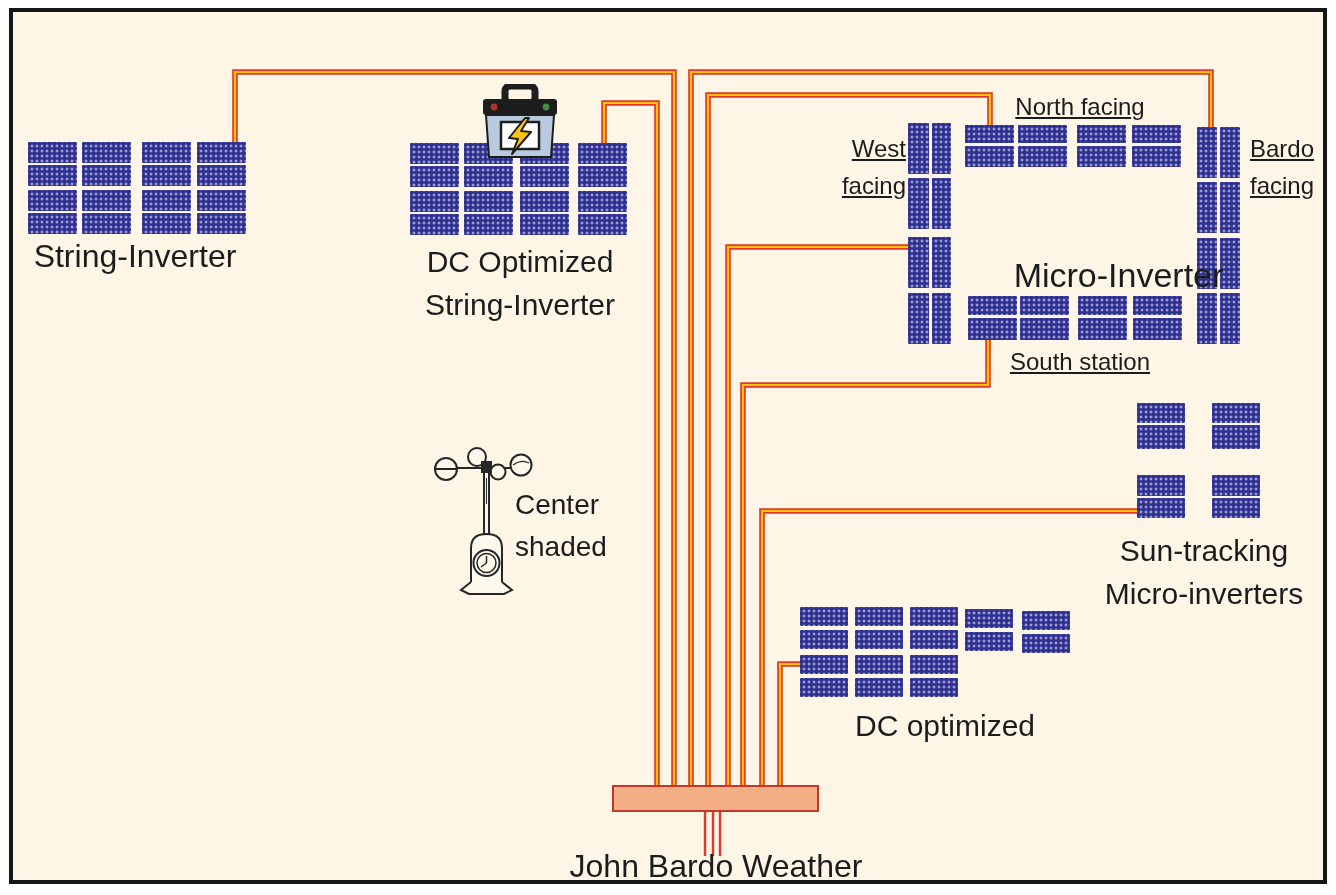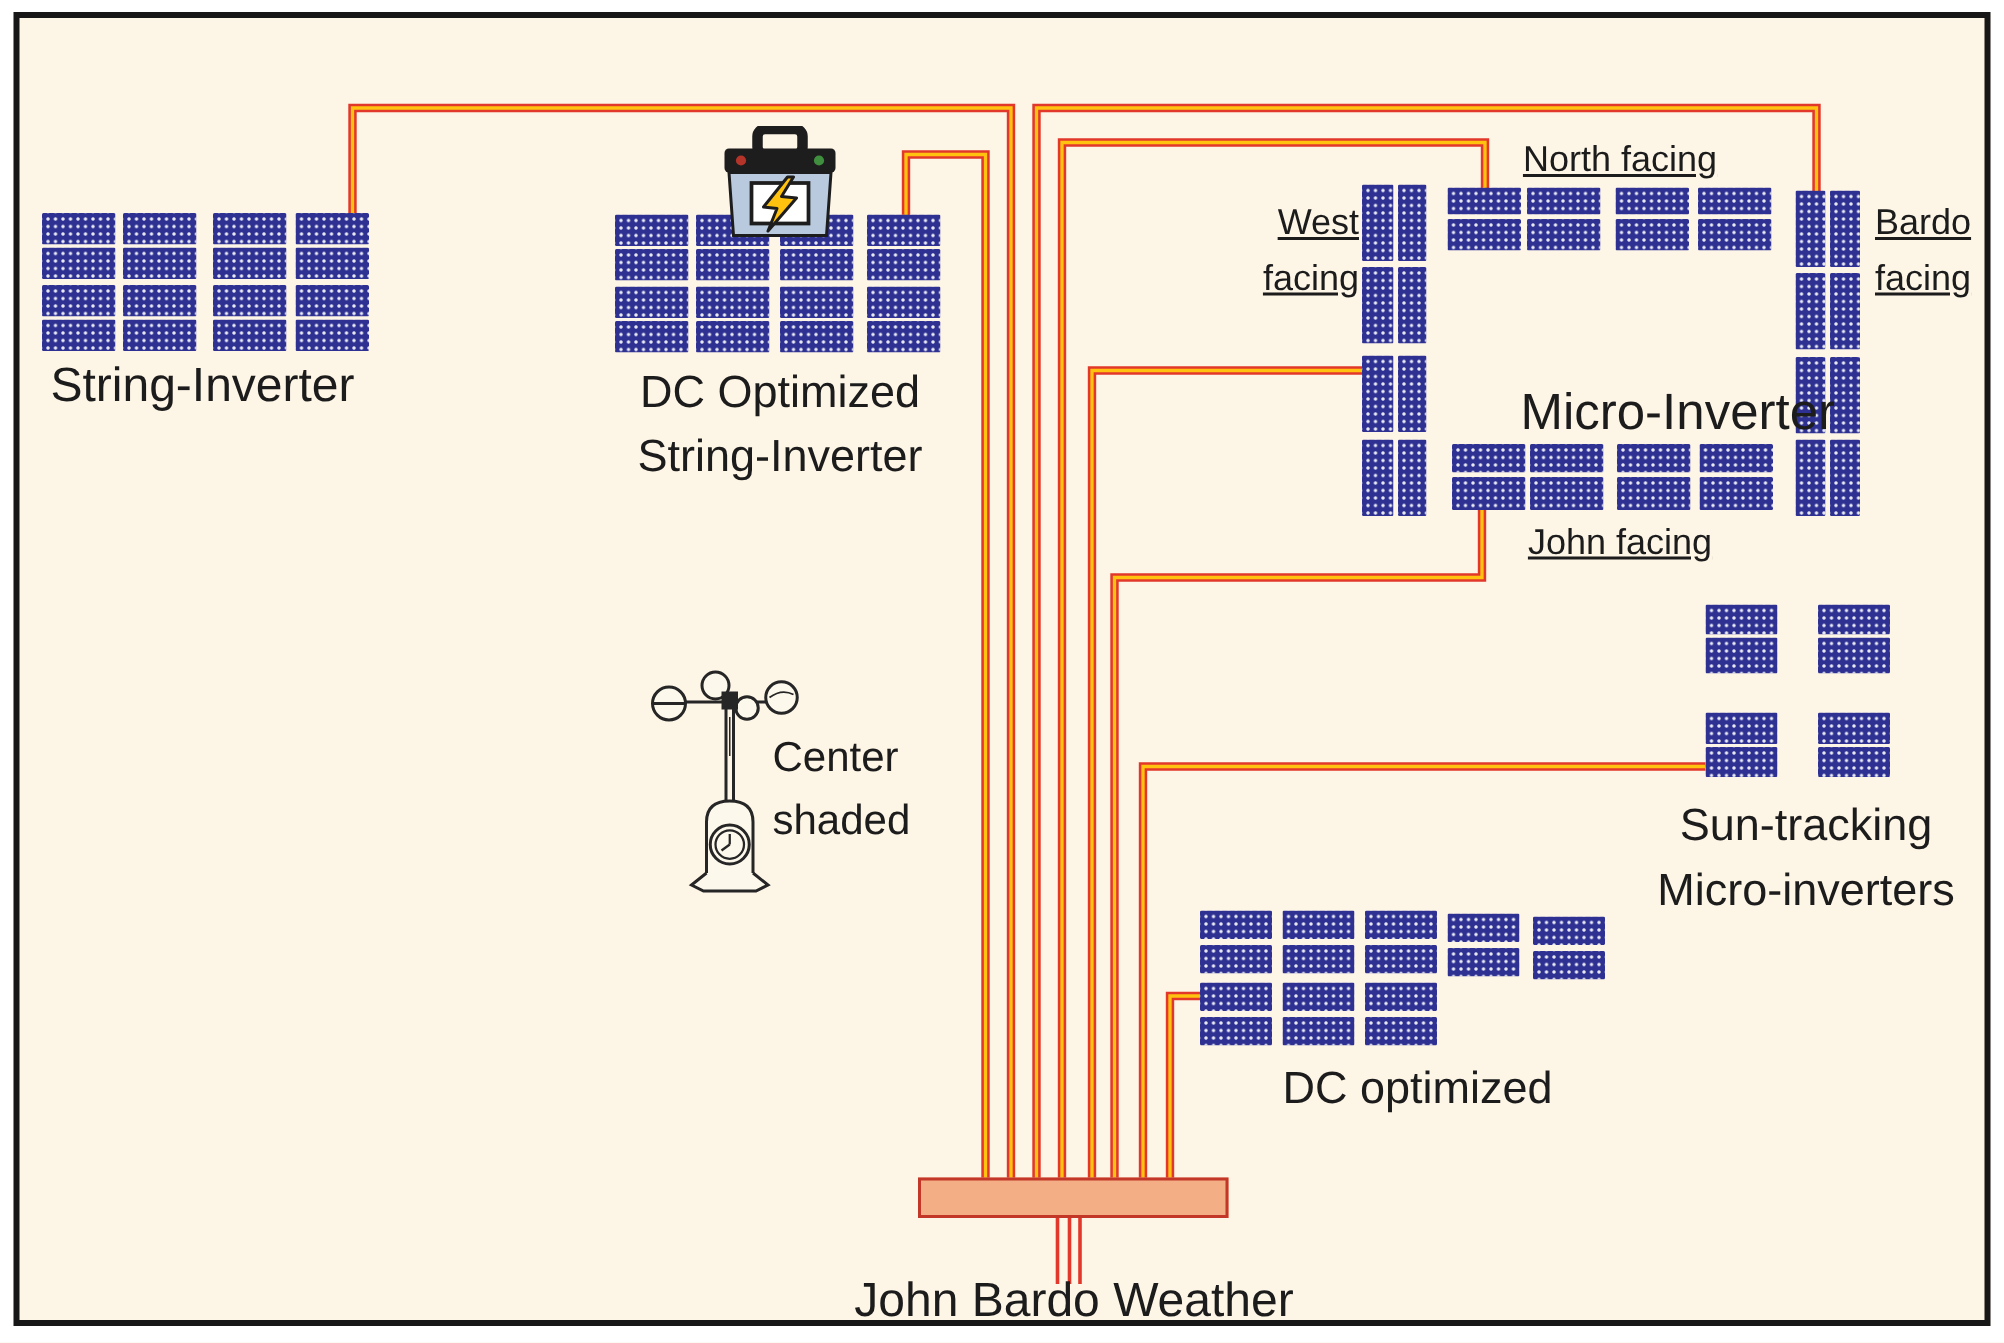--- a/index.html
+++ b/index.html
@@ -197,21 +197,21 @@
 <div class="lbl t24 right" style="left:826px;top:130px;width:80px;">
   <div>West</div>
   <div>facing</div>
 </div>
 
 <div class="lbl t24" style="left:1250px;top:130px;width:86px;">
   <div>Bardo</div>
   <div>facing</div>
 </div>
 
-<div class="lbl t24 center" style="left:1000px;top:343px;width:160px;">John facing</div>
+<div class="lbl t24 center" style="left:1000px;top:343px;width:160px;">South station</div>
 
 <div class="lbl t28" style="left:515px;top:484px;width:160px;">
   <div>Center</div>
   <div>shaded</div>
 </div>
 
 <div class="lbl t30 center" style="left:1080px;top:529px;width:248px;">
   <div>Sun-tracking</div>
   <div>Micro-inverters</div>
 </div>

